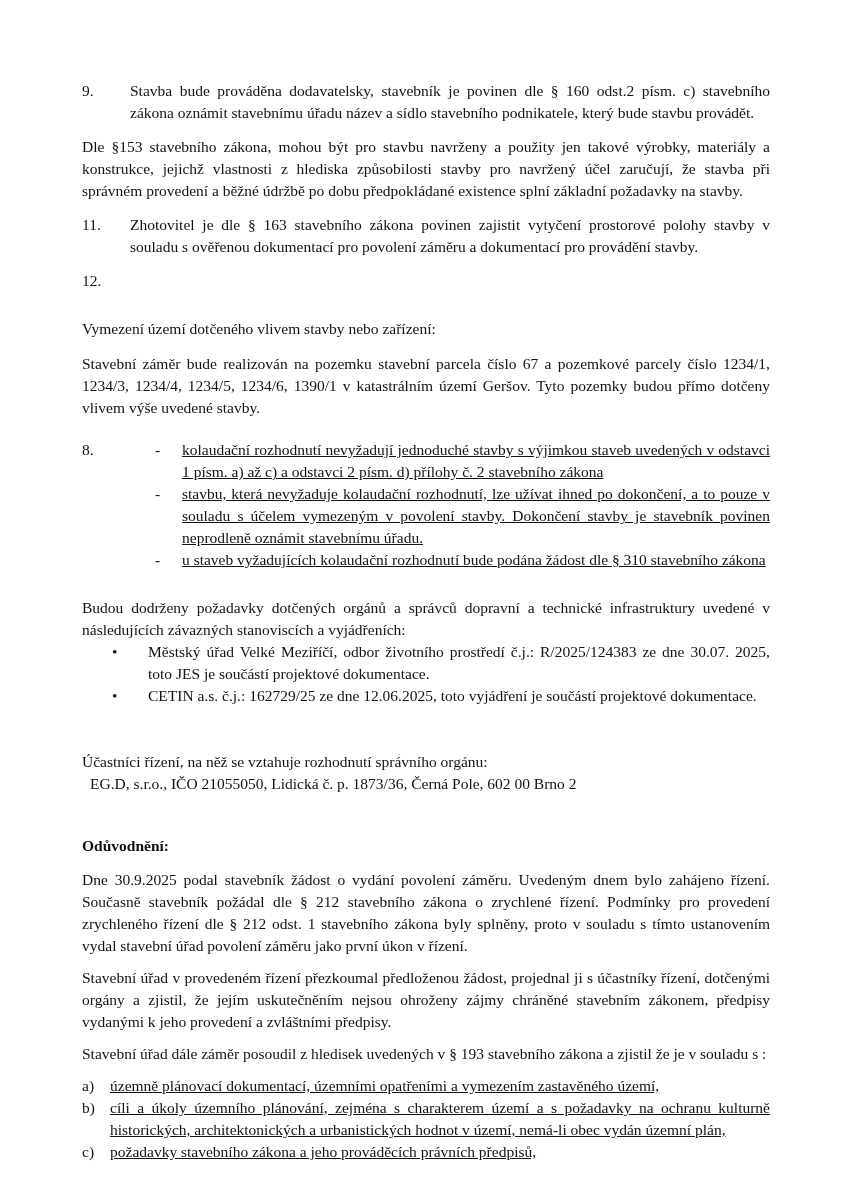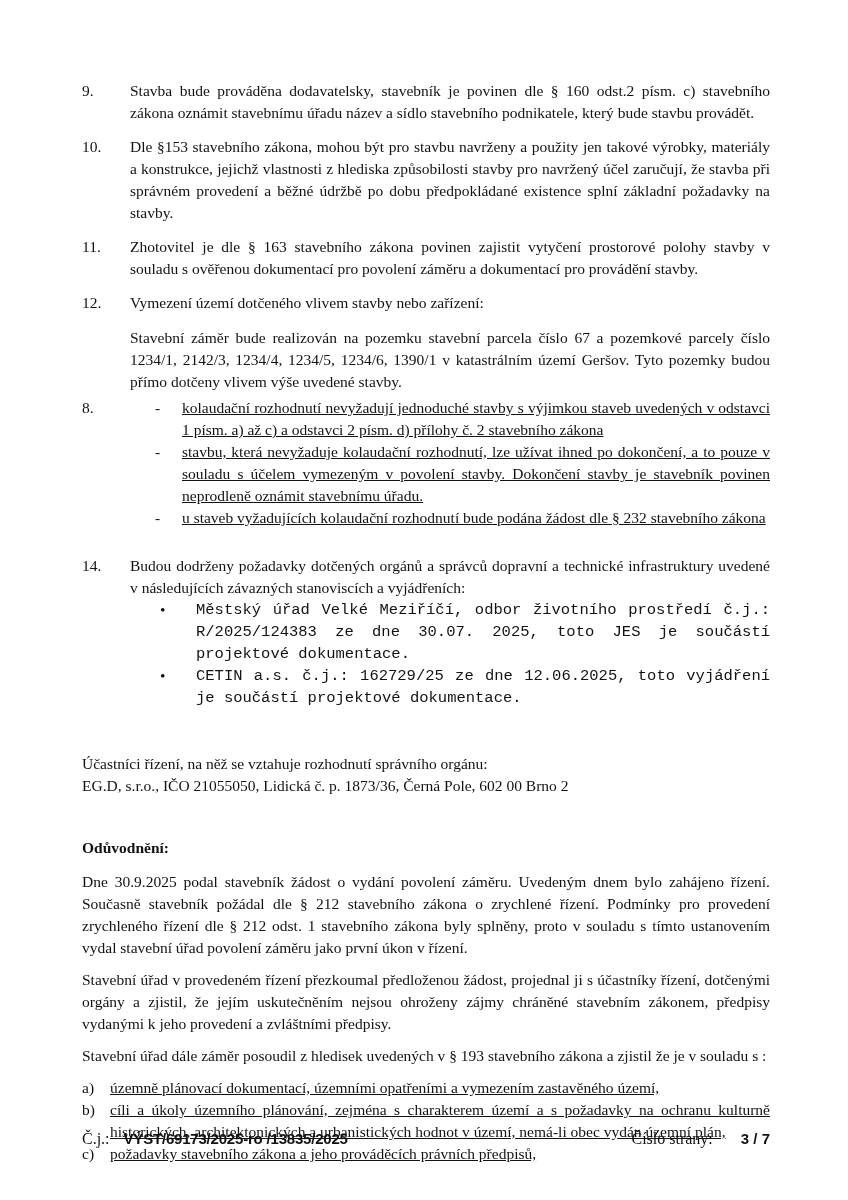--- a/index.html
+++ b/index.html
@@ -20,28 +20,28 @@
   .ibody{flex:1;text-align:justify;}
   .sub{margin-top:13px;text-align:justify;}
 
   .dash-list{margin-top:0;}
   .dash-row{display:flex;margin-left:25px;}
   .dash-m{flex:0 0 27px;}
   .dash-t{flex:1;text-align:justify;text-decoration:underline;}
 
   .bul-row{display:flex;margin-left:30px;}
   .bul-m{flex:0 0 36px;}
-  .bul-t{flex:1;text-align:justify;font-family:Liberation Mono, monospace;}
+  .bul-t{flex:1;text-align:justify;}
 
-  .mb20{margin-bottom:4px;}
+  .mb20{margin-bottom:20px;flex-direction:column;}
   .mb26{margin-bottom:26px;}
   .mb44{margin-bottom:44px;}
 
   .plain{margin-bottom:0;}
-  .participants-line{margin-bottom:40px;}
+  .participants-line{margin-bottom:40px;margin-left:8px;}
 
   .heading{font-weight:bold;margin-bottom:12px;}
   .rp{text-align:justify;margin-bottom:10px;}
 
   .lettered{display:flex;}
   .let{flex:0 0 28px;}
   .let-t{flex:1;text-align:justify;text-decoration:underline;}
 
   .footer{
     position:absolute;left:82px;right:78px;top:1128px;
@@ -64,59 +64,57 @@
 
 <div class="page">
   <div class="content">
 
     <div class="num-item">
       <div class="num">9.</div>
       <div class="ibody">Stavba bude prováděna dodavatelsky, stavebník je povinen dle § 160 odst.2 písm. c) stavebního zákona oznámit stavebnímu úřadu název a sídlo stavebního podnikatele, který bude stavbu provádět.</div>
     </div>
 
     <div class="num-item">
-      <div class="num">10.</div>
       <div class="ibody">Dle §153 stavebního zákona, mohou být pro stavbu navrženy a použity jen takové výrobky, materiály a konstrukce, jejichž vlastnosti z hlediska způsobilosti stavby pro navržený účel zaručují, že stavba při správném provedení a běžné údržbě po dobu předpokládané existence splní základní požadavky na stavby.</div>
     </div>
 
     <div class="num-item">
       <div class="num">11.</div>
       <div class="ibody">Zhotovitel je dle § 163 stavebního zákona povinen zajistit vytyčení prostorové polohy stavby v souladu s ověřenou dokumentací pro povolení záměru a dokumentací pro provádění stavby.</div>
     </div>
 
     <div class="num-item mb20">
       <div class="num">12.</div>
       <div class="ibody">
         <div>Vymezení území dotčeného vlivem stavby nebo zařízení:</div>
-        <div class="sub">Stavební záměr bude realizován na pozemku stavební parcela číslo 67 a pozemkové parcely číslo 1234/1, 2142/3, 1234/4, 1234/5, 1234/6, 1390/1 v katastrálním území Geršov. Tyto pozemky budou přímo dotčeny vlivem výše uvedené stavby.</div>
+        <div class="sub">Stavební záměr bude realizován na pozemku stavební parcela číslo 67 a pozemkové parcely číslo 1234/1, 1234/3, 1234/4, 1234/5, 1234/6, 1390/1 v katastrálním území Geršov. Tyto pozemky budou přímo dotčeny vlivem výše uvedené stavby.</div>
       </div>
     </div>
 
     <div class="num-item mb26">
       <div class="num">8.</div>
       <div class="ibody">
         <div class="dash-list">
           <div class="dash-row">
             <div class="dash-m">-</div>
             <div class="dash-t">kolaudační rozhodnutí nevyžadují jednoduché stavby s výjimkou staveb uvedených v odstavci 1 písm. a) až c) a odstavci 2 písm. d) přílohy č. 2 stavebního zákona</div>
           </div>
           <div class="dash-row">
             <div class="dash-m">-</div>
             <div class="dash-t">stavbu, která nevyžaduje kolaudační rozhodnutí, lze užívat ihned po dokončení, a to pouze v souladu s účelem vymezeným v povolení stavby. Dokončení stavby je stavebník povinen neprodleně oznámit stavebnímu úřadu.</div>
           </div>
           <div class="dash-row">
             <div class="dash-m">-</div>
-            <div class="dash-t">u staveb vyžadujících kolaudační rozhodnutí bude podána žádost dle § 232 stavebního zákona</div>
+            <div class="dash-t">u staveb vyžadujících kolaudační rozhodnutí bude podána žádost dle § 310 stavebního zákona</div>
           </div>
         </div>
       </div>
     </div>
 
     <div class="num-item mb44">
-      <div class="num">14.</div>
       <div class="ibody">
         <div>Budou dodrženy požadavky dotčených orgánů a správců dopravní a technické infrastruktury uvedené v následujících závazných stanoviscích a vyjádřeních:</div>
         <div>
           <div class="bul-row">
             <div class="bul-m">•</div>
             <div class="bul-t">Městský úřad Velké Meziříčí, odbor životního prostředí č.j.: R/2025/124383 ze dne 30.07. 2025, toto JES je součástí projektové dokumentace.</div>
           </div>
           <div class="bul-row">
             <div class="bul-m">•</div>
             <div class="bul-t">CETIN a.s. č.j.: 162729/25 ze dne 12.06.2025, toto vyjádření je součástí projektové dokumentace.</div>
@@ -142,23 +140,13 @@
       <div class="let">b)</div>
       <div class="let-t">cíli a úkoly územního plánování, zejména s charakterem území a s požadavky na ochranu kulturně historických, architektonických a urbanistických hodnot v území, nemá-li obec vydán územní plán,</div>
     </div>
     <div class="lettered">
       <div class="let">c)</div>
       <div class="let-t">požadavky stavebního zákona a jeho prováděcích právních předpisů,</div>
     </div>
 
   </div>
 
-  <div class="footer">
-    <div class="cj">
-      <span>Č.j.:</span>
-      <span class="cj-value">VÝST/69173/2025-ro /13835/2025</span>
-    </div>
-    <div class="pg">
-      <span>Číslo strany:</span>
-      <span class="pg-value">3 / 7</span>
-    </div>
-  </div>
 </div>
 
 </body></html>

